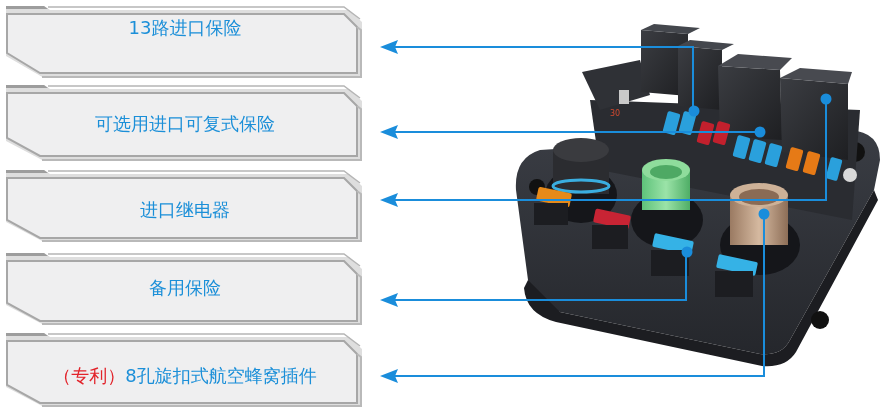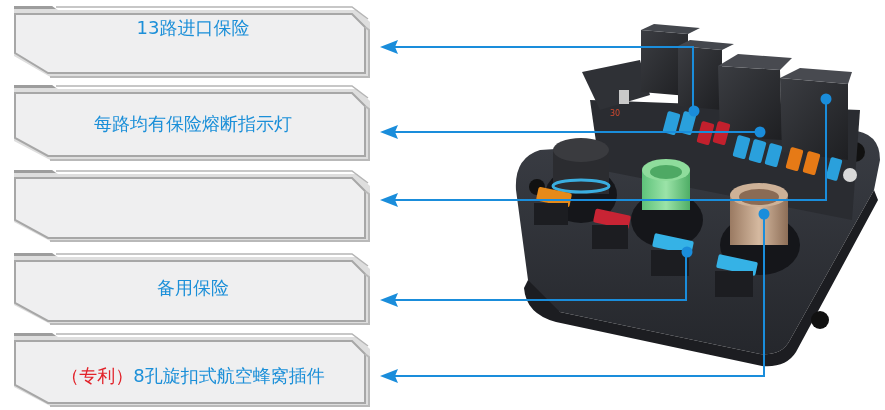--- a/index.html
+++ b/index.html
@@ -1,18 +1,18 @@
 <!DOCTYPE html>
 <html><head>
 <meta charset="utf-8">
 <style>
   html, body { margin:0; padding:0; background:#ffffff; }
   body { width:885px; height:410px; position:relative; overflow:hidden;
          font-family: "DejaVu Sans", "Liberation Sans", sans-serif; }
-  .label-box { position:absolute; left:12px; width:362px; }
+  .label-box { position:absolute; left:4px; width:362px; }
   .label-box svg.frame { position:absolute; left:0; top:0; }
   .label-text { position:absolute; left:10px; right:10px; text-align:center;
                 color:#1b8fd8; font-size:18px; line-height:26px; }
   .label-text .red { color:#e2232a; }
   #product { position:absolute; left:0; top:0; }
 </style>
 </head>
 <body>
 
 <div class="label-box" style="top:0;height:82px;">
@@ -30,32 +30,35 @@
 
 <div class="label-box" style="top:85px;height:82px;">
   <svg class="frame" width="362" height="82">
     <polygon points="2,0 40,0 46,4 345,4 358,16 358,76 40,76 2,56" fill="#dedede"></polygon>
     <polygon points="2,0 40,0 44,3 2,3" fill="#9d9d9d"></polygon>
     <polyline points="44,1 340,1 356,13" fill="none" stroke="#b5b5b5" stroke-width="1.5"></polyline>
     <polygon points="3,8 340,8 353,21 353,71 36,71 3,53" fill="#efeff0" stroke="#a7a7a7" stroke-width="2"></polygon>
     <polyline points="353,21 357,24 357,75 38,75" fill="none" stroke="#b9b9b9" stroke-width="2"></polyline>
   </svg>
   <div class="label-text" style="top:26px;">
-    <div>每路均有保险熔断指示灯</div>
+    <div>可选用进口可复式保险</div>
   </div>
 </div>
 
 <div class="label-box" style="top:170px;height:82px;">
   <svg class="frame" width="362" height="82">
     <polygon points="2,0 40,0 46,4 345,4 358,16 358,72 40,72 2,52" fill="#dedede"></polygon>
     <polygon points="2,0 40,0 44,3 2,3" fill="#9d9d9d"></polygon>
     <polyline points="44,1 340,1 356,13" fill="none" stroke="#b5b5b5" stroke-width="1.5"></polyline>
     <polygon points="3,8 340,8 353,21 353,68 36,68 3,50" fill="#efeff0" stroke="#a7a7a7" stroke-width="2"></polygon>
     <polyline points="353,21 357,24 357,71 38,71" fill="none" stroke="#b9b9b9" stroke-width="2"></polyline>
   </svg>
+  <div class="label-text" style="top:27px;">
+    <div>进口继电器</div>
+  </div>
 </div>
 
 <div class="label-box" style="top:253px;height:78px;">
   <svg class="frame" width="362" height="78">
     <polygon points="2,0 40,0 46,4 345,4 358,16 358,72 40,72 2,52" fill="#dedede"></polygon>
     <polygon points="2,0 40,0 44,3 2,3" fill="#9d9d9d"></polygon>
     <polyline points="44,1 340,1 356,13" fill="none" stroke="#b5b5b5" stroke-width="1.5"></polyline>
     <polygon points="3,8 340,8 353,21 353,68 36,68 3,50" fill="#efeff0" stroke="#a7a7a7" stroke-width="2"></polygon>
     <polyline points="353,21 357,24 357,71 38,71" fill="none" stroke="#b9b9b9" stroke-width="2"></polyline>
   </svg>

